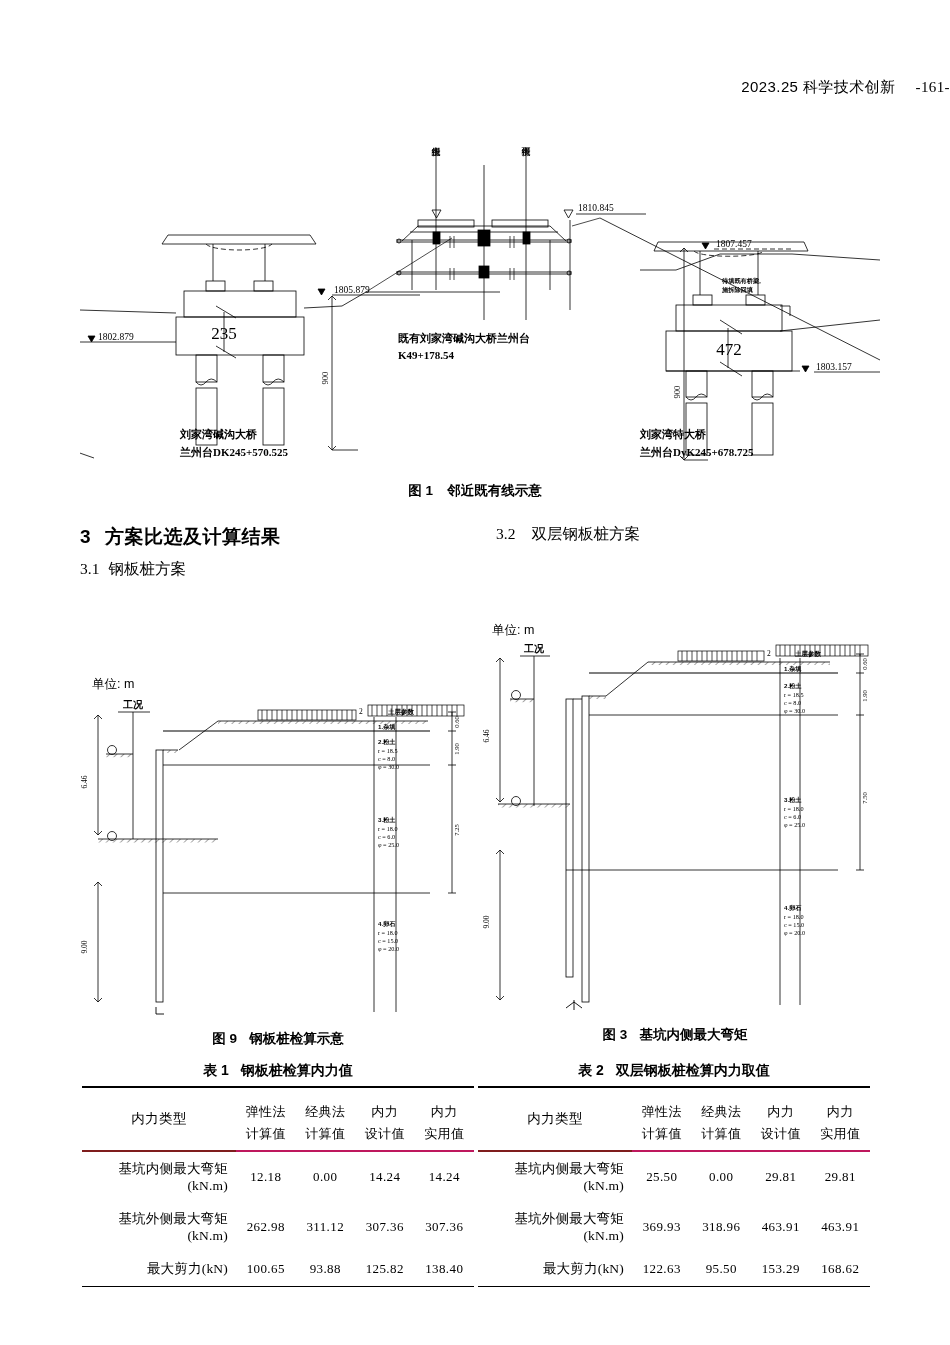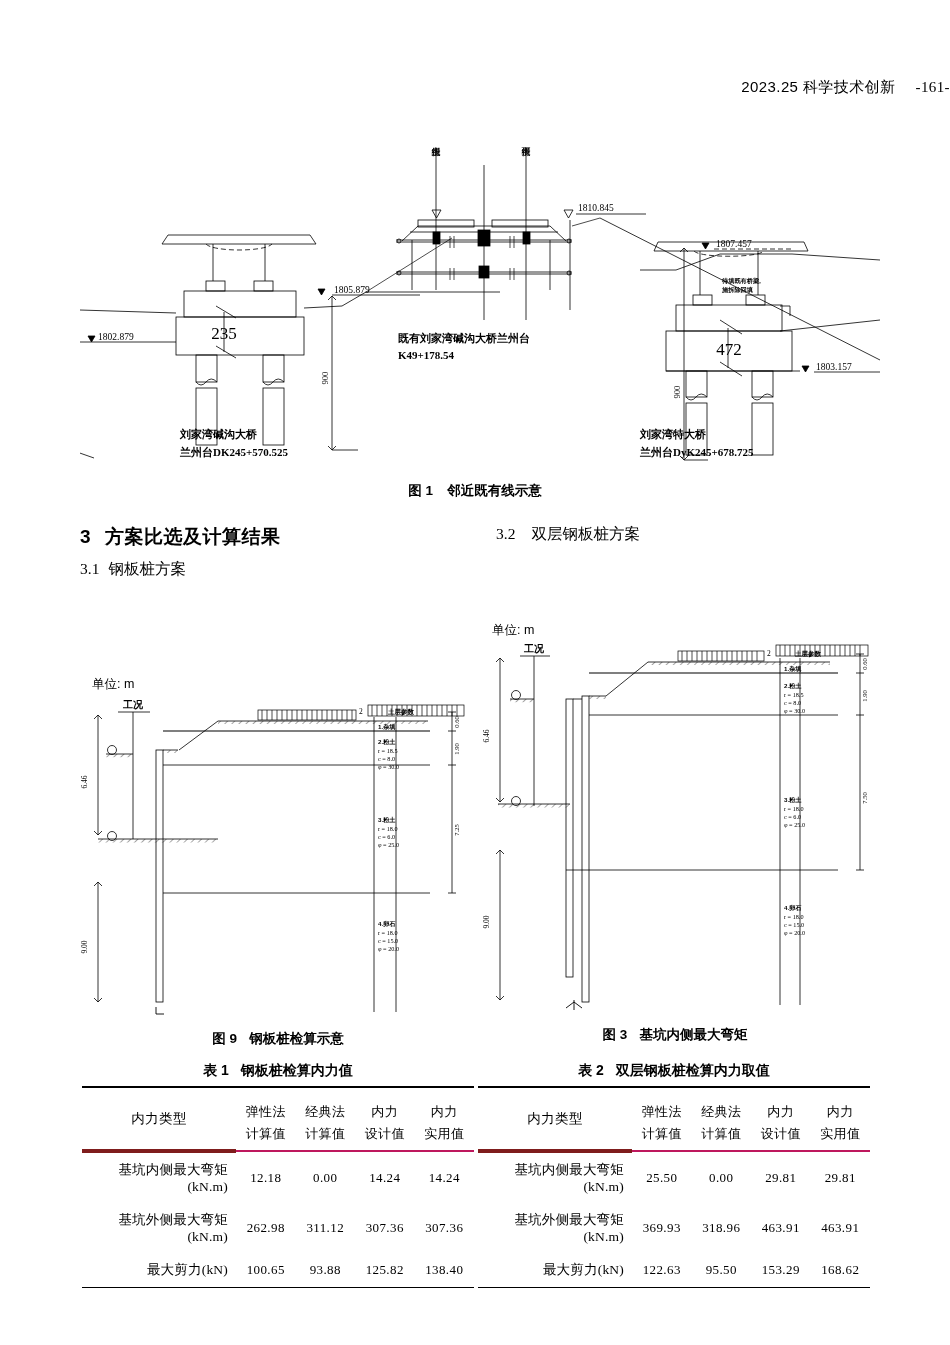--- a/index.html
+++ b/index.html
@@ -79,21 +79,21 @@
   table.data th,table.data td{
     font-weight:normal;font-size:13px;padding:0;text-align:center;
     letter-spacing:.4px;
   }
   table.data th.rowlabel{
     text-align:center;width:154px;font-size:13.5px;
   }
   table.data th.l1{padding-top:15px;padding-bottom:2px;}
   table.data th.l2{padding-top:2px;padding-bottom:7px;
                    border-bottom:2px solid #be185d;}
-  table.data th.rowlabel{border-bottom:4px solid #7f1d1d;vertical-align:middle;}
+  table.data th.rowlabel{border-bottom:2px solid #7f1d1d;vertical-align:middle;}
   table.data tbody td{padding:8px 0 8px 0;font-size:13px;}
   table.data tbody td.name{
     text-align:right;padding-right:8px;font-size:13.5px;letter-spacing:.2px;
   }
   table.data tbody tr:last-child td{border-bottom:1.6px solid #000;}
   .cjk{font-family:"Liberation Sans","DejaVu Sans",sans-serif;}
 
   
   text{font-family:"Liberation Serif","DejaVu Serif",serif;}
   .sv-cjk{font-family:"Liberation Sans","DejaVu Sans",sans-serif;}

